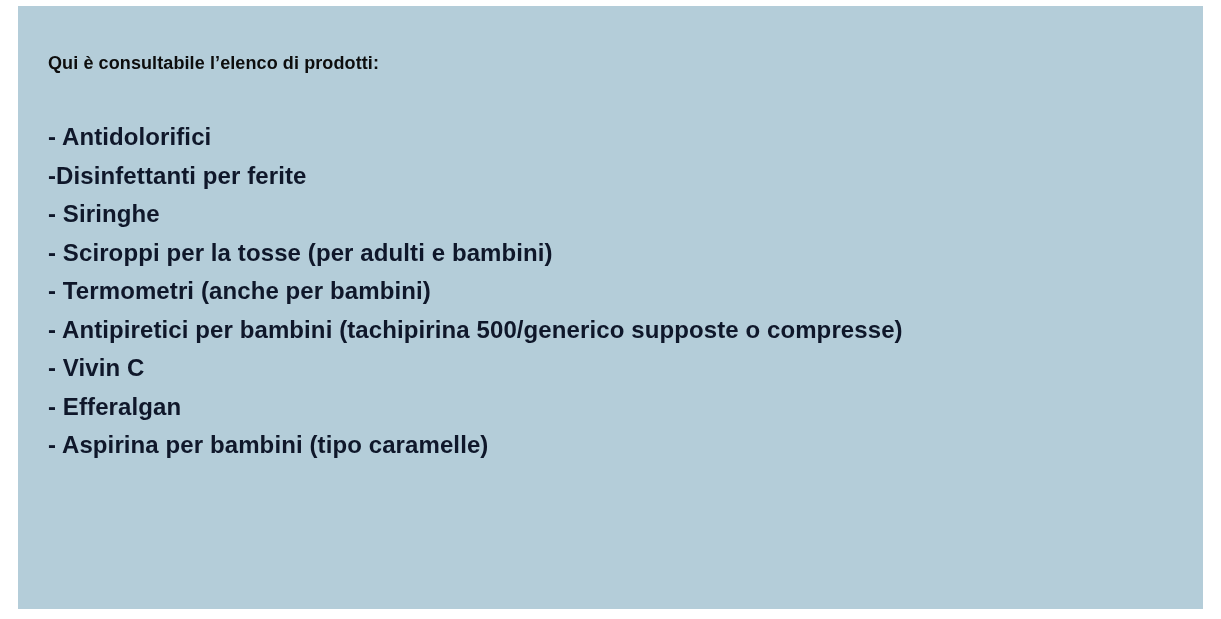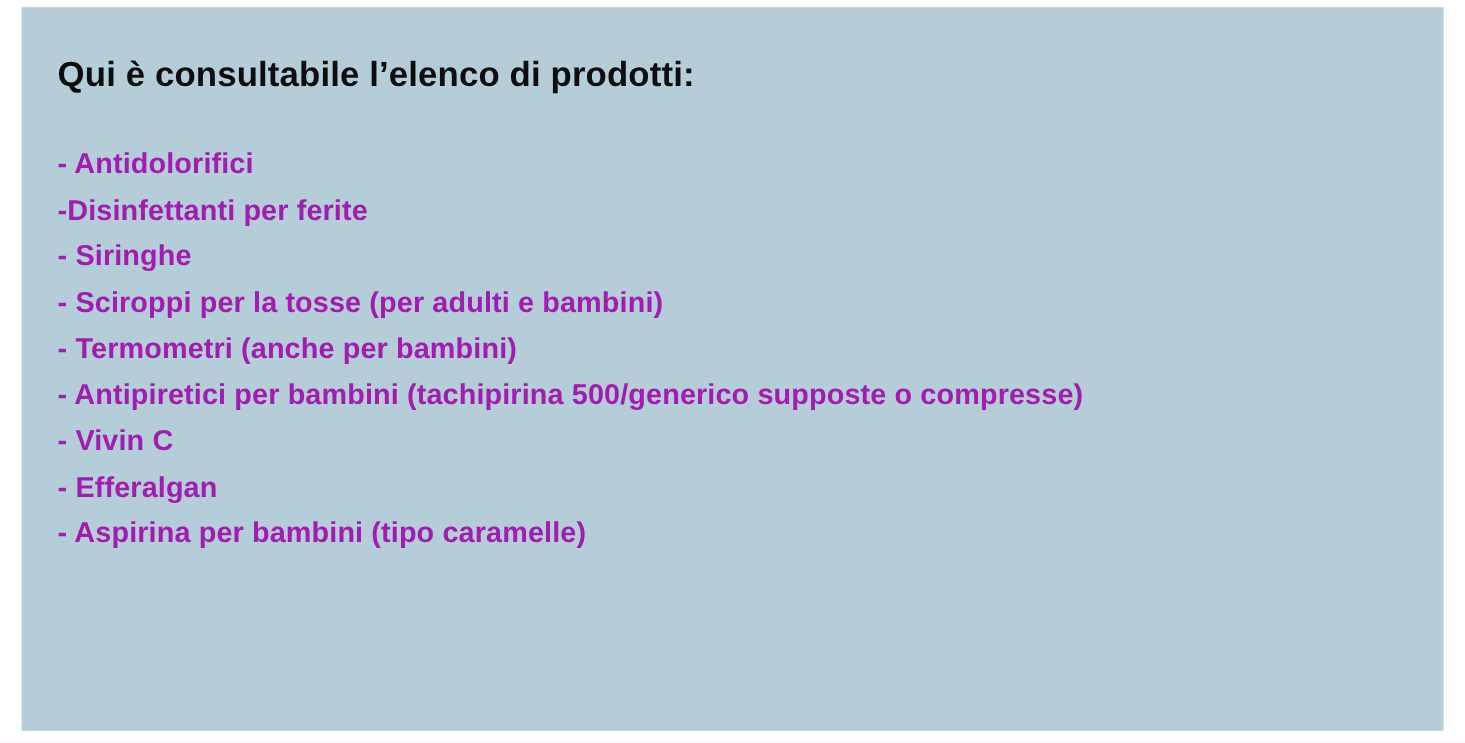--- a/index.html
+++ b/index.html
@@ -17,38 +17,38 @@
     position: absolute;
     left: 18px;
     top: 6px;
     width: 1185px;
     height: 603px;
     background: #b4cdd9;
     box-sizing: border-box;
     padding: 40px 0 0 30px;
   }
   .heading {
-    font-size: 29px;
+    font-size: 18px;
     font-weight: bold;
     color: #0d0d0d;
     line-height: 34px;
     letter-spacing: 0.1px;
   }
   .spacer {
     height: 38px;
   }
   .list {
     margin: 0;
     padding: 0;
     list-style: none;
   }
   .list-item {
     font-size: 24px;
     font-weight: bold;
-    color: #a21caf;
+    color: #0f172a;
     line-height: 38.5px;
     white-space: nowrap;
     letter-spacing: 0.1px;
   }
 </style>
 </head>
 <body>
 
 <div class="slide">
   <div class="heading">Qui è consultabile l’elenco di prodotti:</div>

